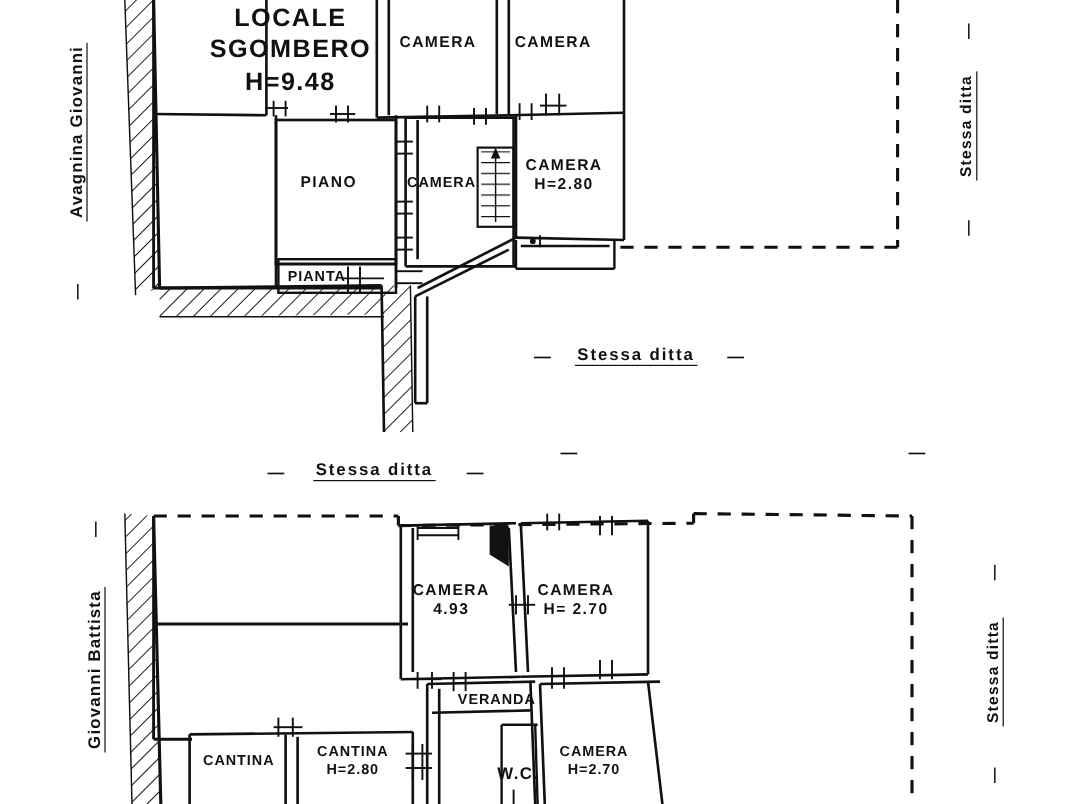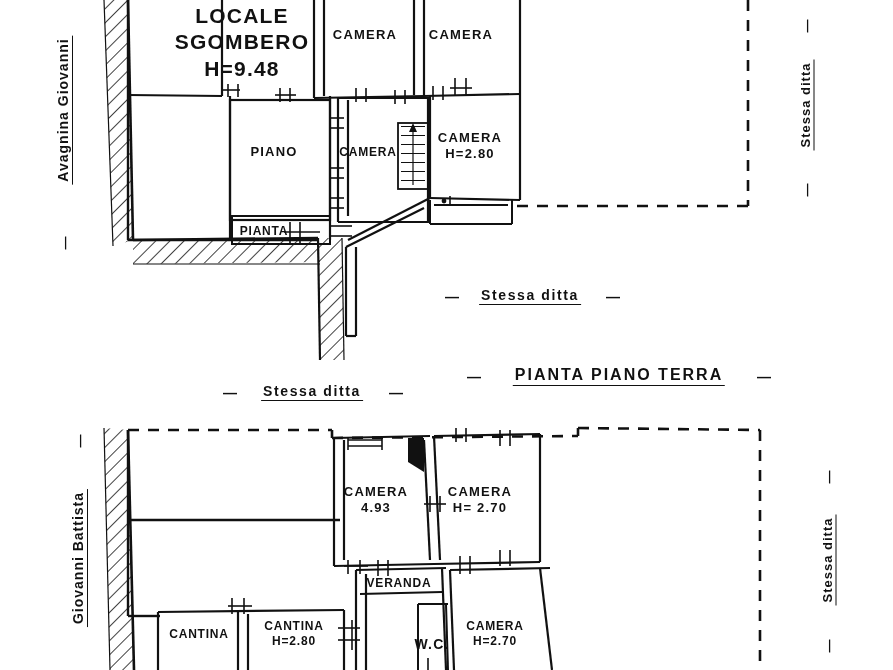--- a/index.html
+++ b/index.html
@@ -334,39 +334,38 @@
     <div>CAMERA</div>
     <div>H=2.80</div>
   </div>
 
   <div class="room-label lbl-sm" style="left:264px; top:231px;">PIANTA</div>
 
   <div class="title-label title-small" style="left:530px; top:296px;">Stessa ditta</div>
   <div class="dash-left" style="left:452px; top:297px;">—</div>
   <div class="dash-left" style="left:613px; top:297px;">—</div>
 
-  <div class="title-label title-big" style="left:619px; top:376px;">PIANTA PIANO TERRA</div>
   <div class="dash-left" style="left:474px; top:377px;">—</div>
   <div class="dash-left" style="left:764px; top:377px;">—</div>
 
   <div class="title-label title-small" style="left:312px; top:392px;">Stessa ditta</div>
   <div class="dash-left" style="left:230px; top:393px;">—</div>
   <div class="dash-left" style="left:396px; top:393px;">—</div>
 
   <div class="room-label lbl-md" style="left:376px; top:500px;">
     <div>CAMERA</div>
     <div>4.93</div>
   </div>
 
   <div class="room-label lbl-md" style="left:480px; top:500px;">
     <div>CAMERA</div>
     <div>H= 2.70</div>
   </div>
 
-  <div class="room-label lbl-sm" style="left:399px; top:583px;">VERANDA</div>
+  <div class="room-label lbl-sm" style="left:414px; top:583px;">VERANDA</div>
 
   <div class="room-label lbl-sm" style="left:199px; top:634px;">CANTINA</div>
 
   <div class="room-label lbl-sm" style="left:294px; top:634px;">
     <div>CANTINA</div>
     <div>H=2.80</div>
   </div>
 
   <div class="room-label" style="left:432px; top:645px; font-size:14px;">W.C.</div>
 

